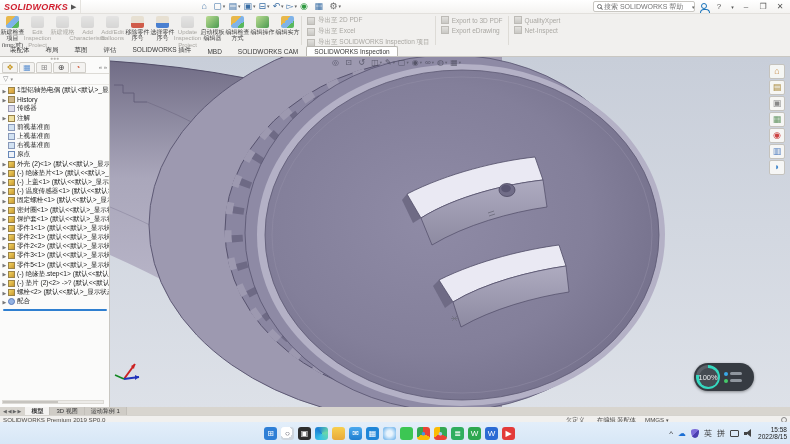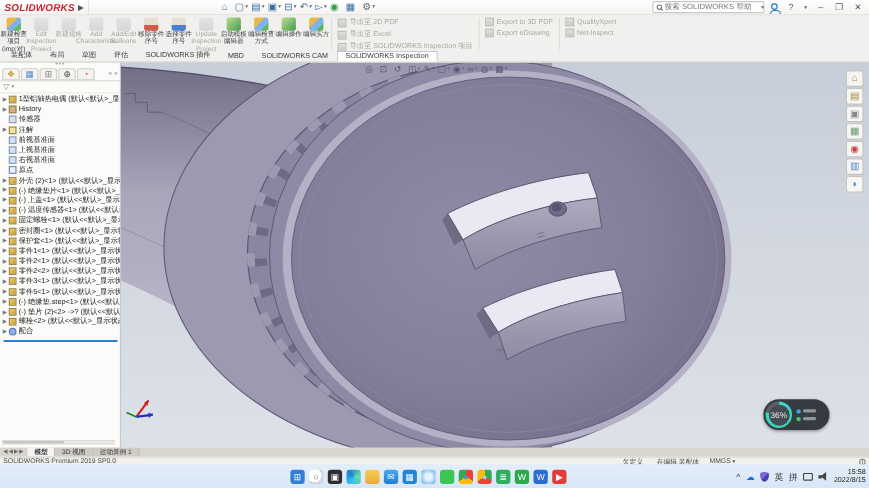--- a/index.html
+++ b/index.html
@@ -627,21 +627,21 @@
 
         <div class="tpi"><span style="color: rgb(204, 68, 68);">◉</span></div>
 
         <div class="tpi"><span style="color: rgb(85, 128, 192);">▥</span></div>
 
         <div class="tpi"><span style="color: rgb(68, 136, 204);">◗</span></div>
       </div>
 
     <div id="zoompill">
       <div id="zring">
-        <div id="zinner">36%</div>
+        <div id="zinner">100%</div>
       </div>
       <div id="zbtns">
         <div class="zrow">
             <span class="zdot" style="background:#3aa8e8"></span>
             <span class="zbar"></span>
           </div>
         <div class="zrow">
             <span class="zdot" style="background:#45c86a"></span>
             <span class="zbar"></span>
           </div>

